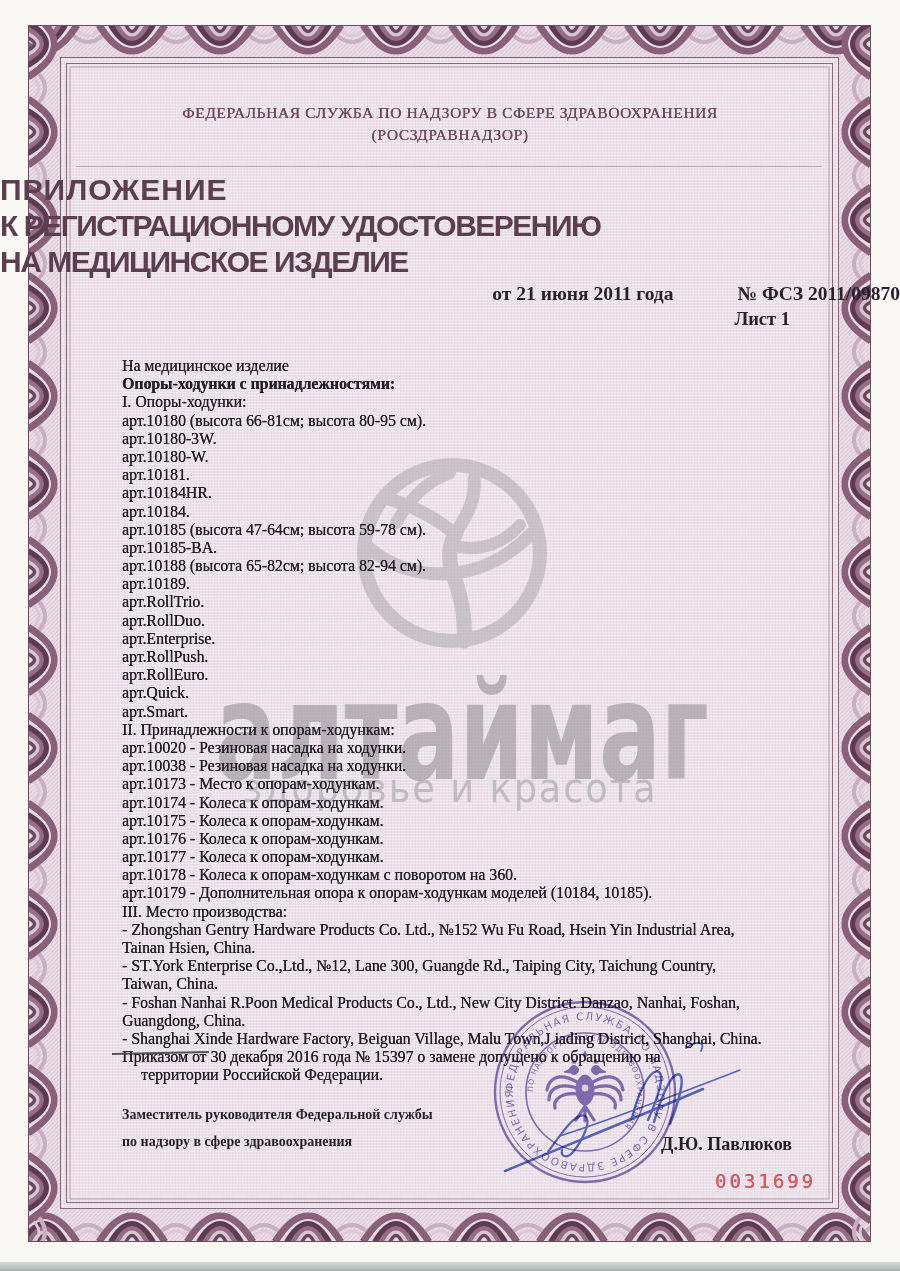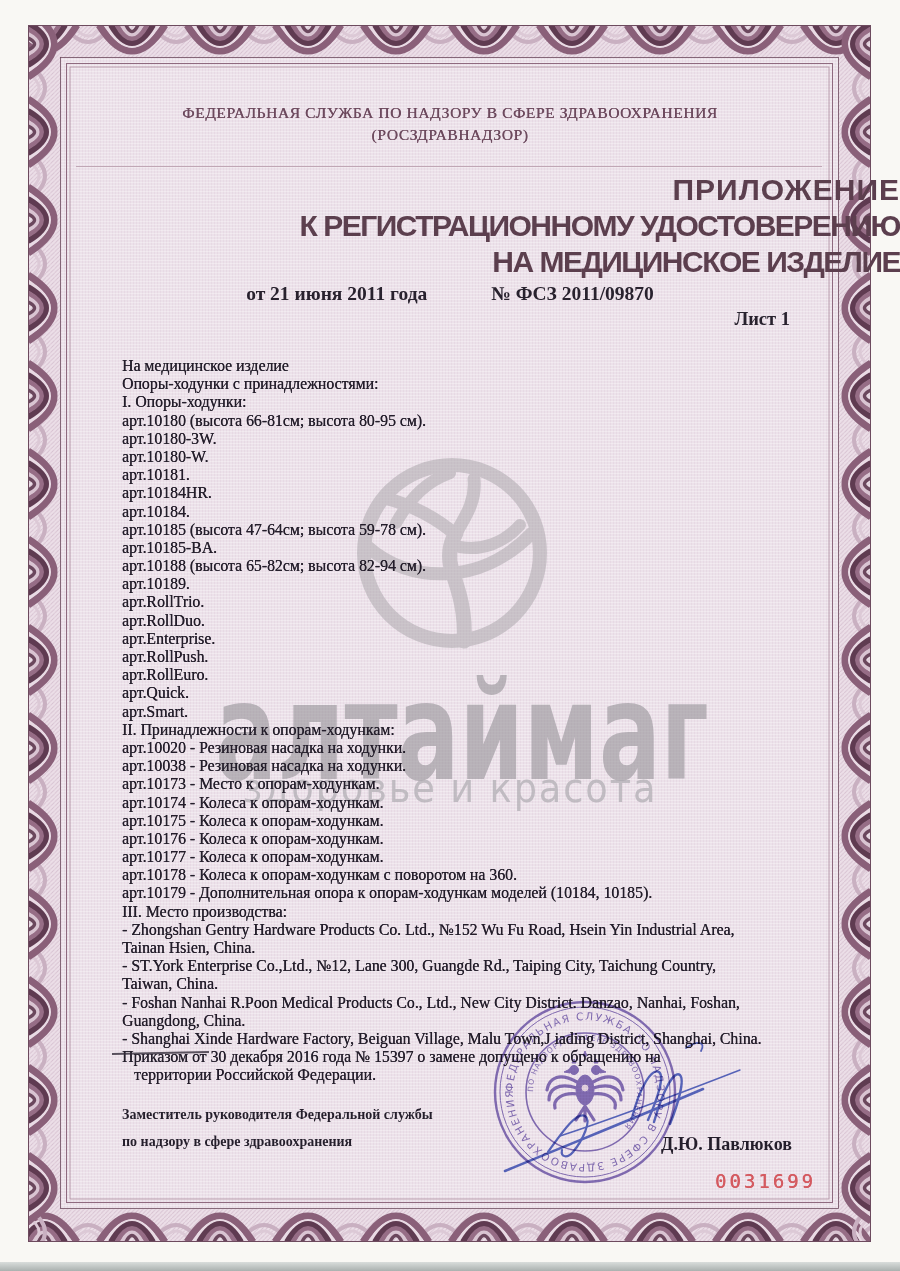--- a/index.html
+++ b/index.html
@@ -10,33 +10,33 @@
          background:
            repeating-linear-gradient(0deg, rgba(255,255,255,.30) 0 1px, rgba(0,0,0,0) 1px 3px),
            repeating-linear-gradient(90deg, rgba(213,186,205,.22) 0 1px, rgba(0,0,0,0) 1px 3px),
            #ece2ea;}
   .border-svg{position:absolute;left:0;top:0;}
   
   .agency{position:absolute;left:0;right:0;text-align:center;color:#6d4a5e;
           font-size:15.5px;letter-spacing:.6px;text-shadow:.3px 0 0 #6d4a5e;}
   .agency1{top:104px;} .agency2{top:126px;}
   .divider{position:absolute;top:166px;left:76px;width:746px;height:1px;background:#c0a7b5;}
-  .doc-title{position:absolute;left:0;right:0;text-align:right;color:#5c3f4e;
+  .doc-title{position:absolute;left:0;right:0;text-align:left;color:#5c3f4e;
              font-family:"Liberation Sans",sans-serif;font-weight:700;font-size:30px;
              letter-spacing:-1.5px;}
   .t1{top:173px;letter-spacing:1px;} .t2{top:209px;} .t3{top:245px;}
-  .dateline{position:absolute;top:283px;left:0;right:0;display:flex;justify-content:center;
+  .dateline{position:absolute;top:283px;left:0;right:0;display:flex;justify-content:flex-end;
             gap:64px;font-weight:700;font-size:19.5px;color:#28222e;}
   .sheet{position:absolute;top:309px;right:110px;font-weight:700;font-size:18.5px;color:#28222e;}
   
   .body-lines{position:absolute;top:357px;left:122px;width:722px;font-size:15.8px;
               line-height:18.2px;color:#241e2b;text-shadow:.25px 0 0 #241e2b;}
   .bline{white-space:nowrap;height:18.2px;}
-  .bline.b{font-weight:400;}
-  .bline.ind{margin-left:12px;}
+  .bline.b{font-weight:700;}
+  .bline.ind{margin-left:19px;}
   .strike{position:absolute;top:1052px;left:112px;width:97px;height:2px;background:#332c3a;
           opacity:.8;transform:rotate(-1.2deg);}
   
   .sign-title{position:absolute;left:122px;font-weight:700;font-size:14px;color:#241e2b;}
   .st1{top:1107px;} .st2{top:1134px;}
   .sign-name{position:absolute;top:1134px;right:108px;font-weight:700;font-size:18px;color:#241e2b;}
   .serial{position:absolute;top:1170px;right:84px;font-family:"DejaVu Sans Mono",monospace;
           font-size:19px;letter-spacing:3px;color:#d45a60;text-shadow:.3px 0 0 #d45a60;}
   
   .wm{position:absolute;pointer-events:none;}

